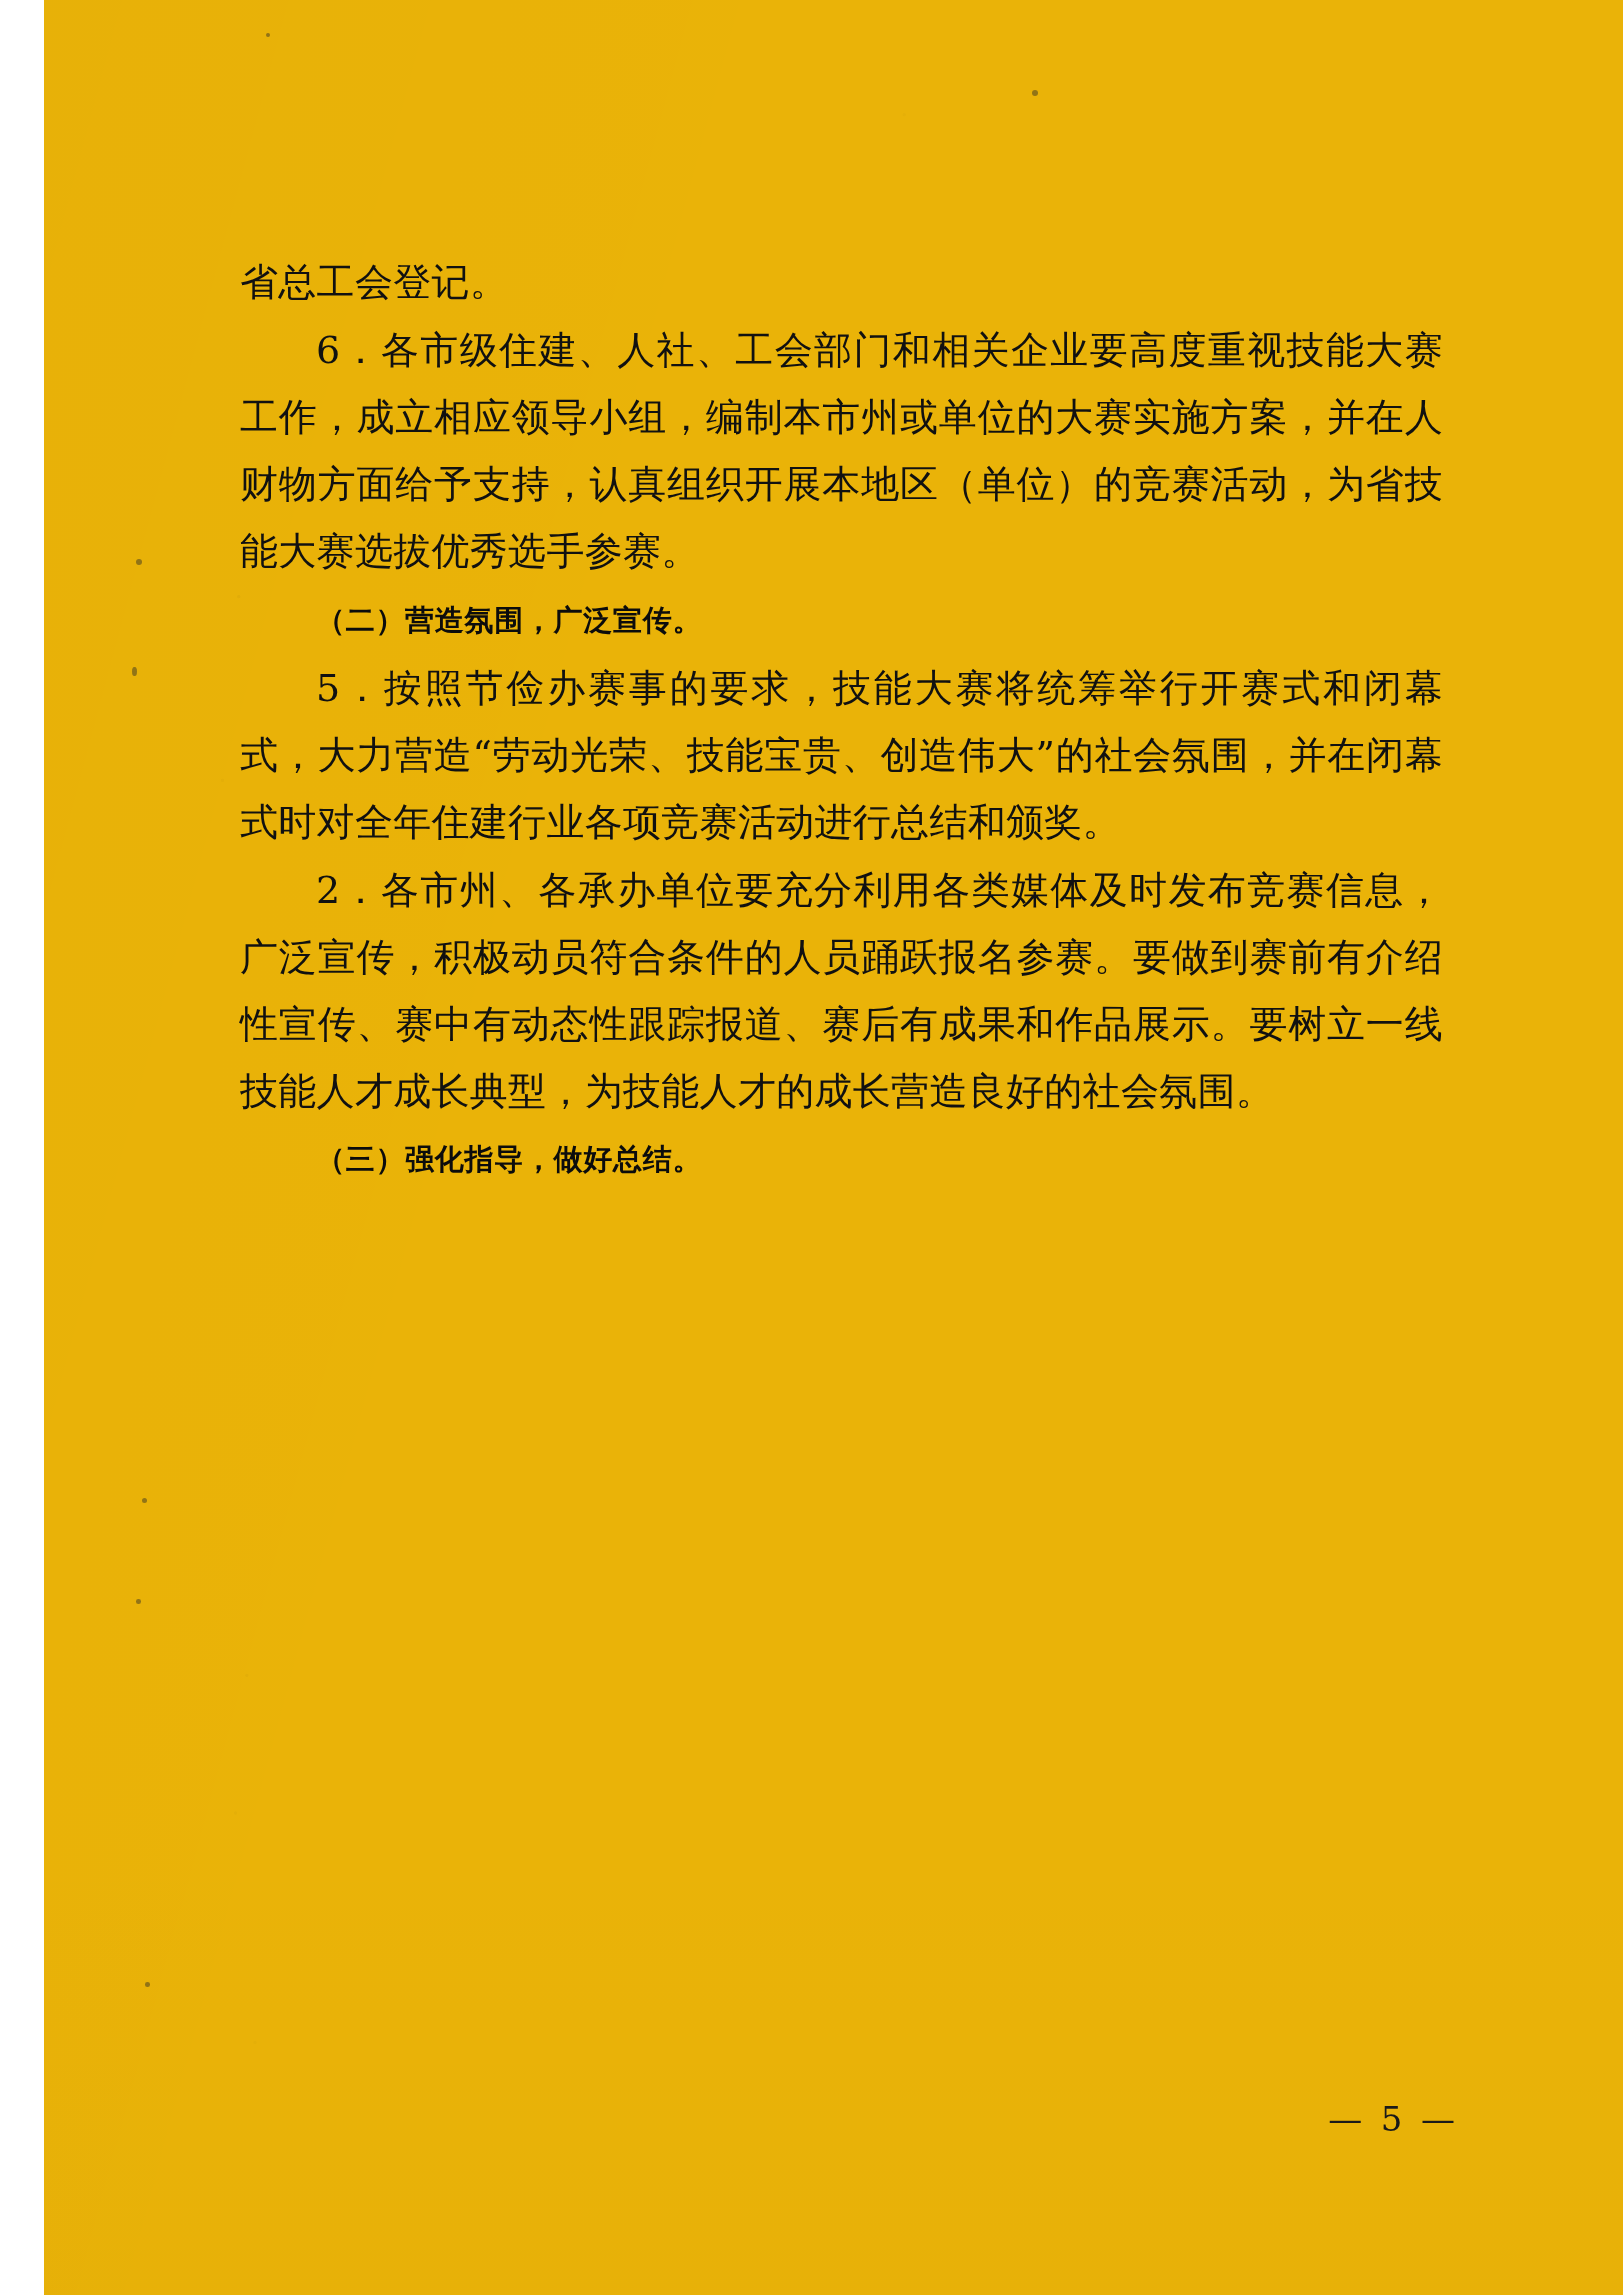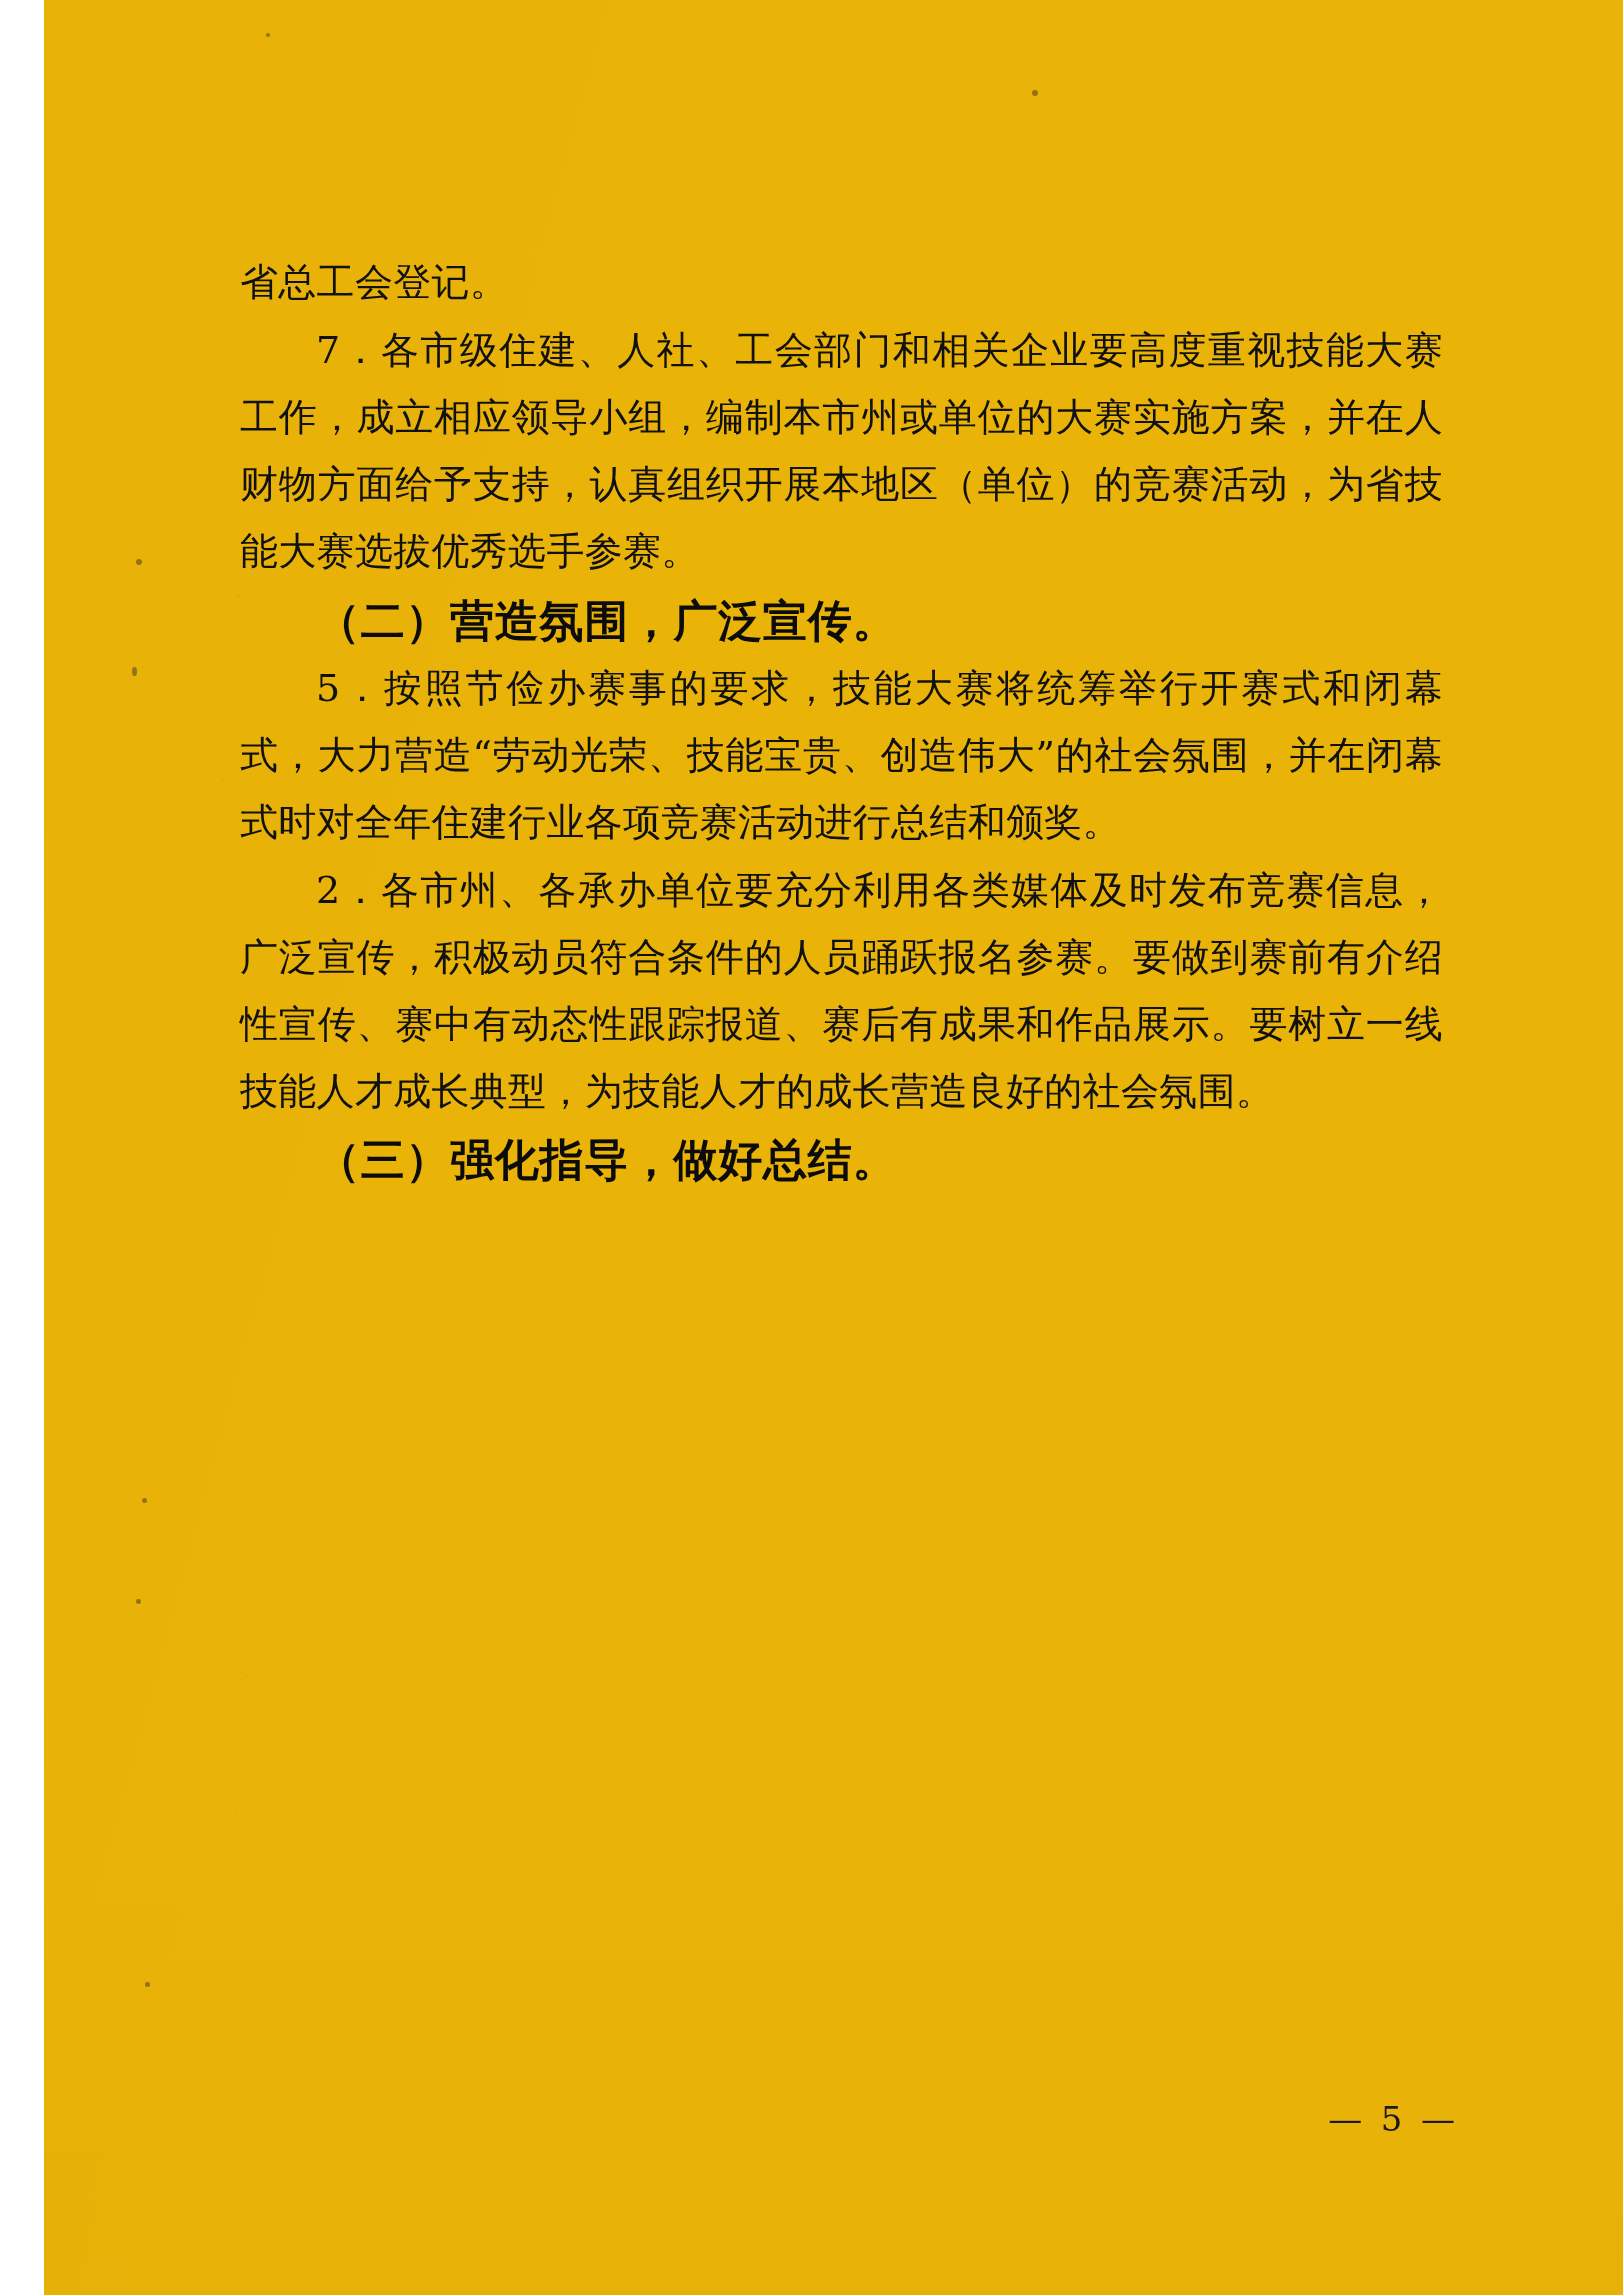--- a/index.html
+++ b/index.html
@@ -46,21 +46,21 @@
     color: #111111;
     letter-spacing: 0.3px;
     text-align: justify;
     margin: 0 0 1.3px 0;
     font-family: "DejaVu Serif", "Liberation Serif", serif;
   }
   .indent {
     text-indent: 76px;
   }
   .heading {
-    font-size: 44px;
+    font-size: 29px;
     line-height: 67px;
     color: #0c0c0c;
     font-weight: bold;
     text-indent: 76px;
     letter-spacing: 0.7px;
     margin: 0 0 1.3px 0;
   }
   .page-number {
     position: absolute;
     right: 208px;
@@ -85,21 +85,21 @@
   <div class="speck" style="left:92px; top:559px; width:5.9px; height:5.9px;"></div>
   <div class="speck" style="left:88px; top:667px; width:4.6px; height:9.2px;"></div>
   <div class="speck" style="left:98px; top:1498px; width:5.2px; height:5.2px;"></div>
   <div class="speck" style="left:92px; top:1599px; width:4.6px; height:4.6px;"></div>
   <div class="speck" style="left:101px; top:1982px; width:4.6px; height:4.6px;"></div>
   <div class="speck" style="left:988px; top:90px; width:5.9px; height:5.9px;"></div>
   <div class="speck" style="left:222px; top:33px; width:3.9px; height:3.9px;"></div>
 
   <div class="content">
     <p class="para">省总工会登记。</p>
-    <p class="para indent">7．各市级住建、人社、工会部门和相关企业要高度重视技能大赛工作，成立相应领导小组，编制本市州或单位的大赛实施方案，并在人财物方面给予支持，认真组织开展本地区（单位）的竞赛活动，为省技能大赛选拔优秀选手参赛。</p>
+    <p class="para indent">6．各市级住建、人社、工会部门和相关企业要高度重视技能大赛工作，成立相应领导小组，编制本市州或单位的大赛实施方案，并在人财物方面给予支持，认真组织开展本地区（单位）的竞赛活动，为省技能大赛选拔优秀选手参赛。</p>
     <p class="heading">（二）营造氛围，广泛宣传。</p>
     <p class="para indent">5．按照节俭办赛事的要求，技能大赛将统筹举行开赛式和闭幕式，大力营造“劳动光荣、技能宝贵、创造伟大”的社会氛围，并在闭幕式时对全年住建行业各项竞赛活动进行总结和颁奖。</p>
     <p class="para indent">2．各市州、各承办单位要充分利用各类媒体及时发布竞赛信息，广泛宣传，积极动员符合条件的人员踊跃报名参赛。要做到赛前有介绍性宣传、赛中有动态性跟踪报道、赛后有成果和作品展示。要树立一线技能人才成长典型，为技能人才的成长营造良好的社会氛围。</p>
     <p class="heading">（三）强化指导，做好总结。</p>
   </div>
 
   <div class="page-number">— 5 —</div>
 </div>
 
 

